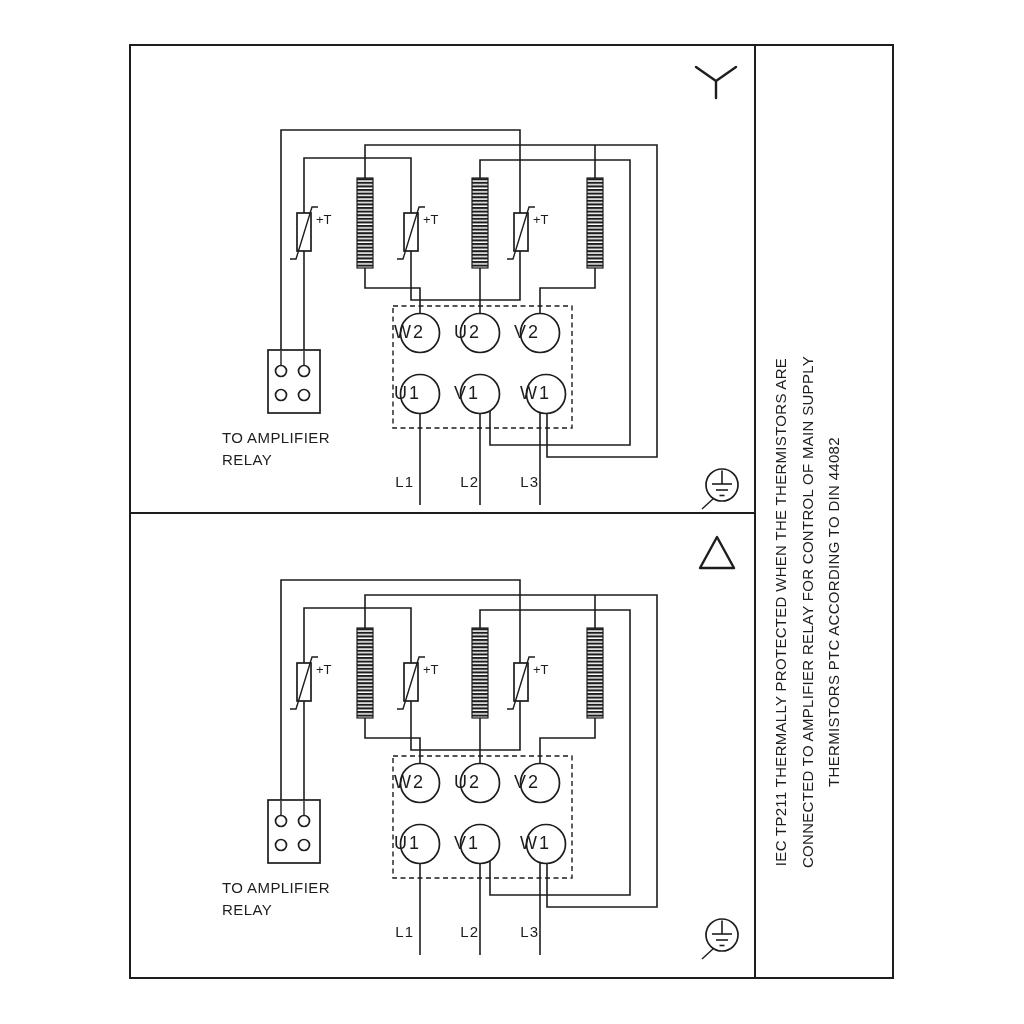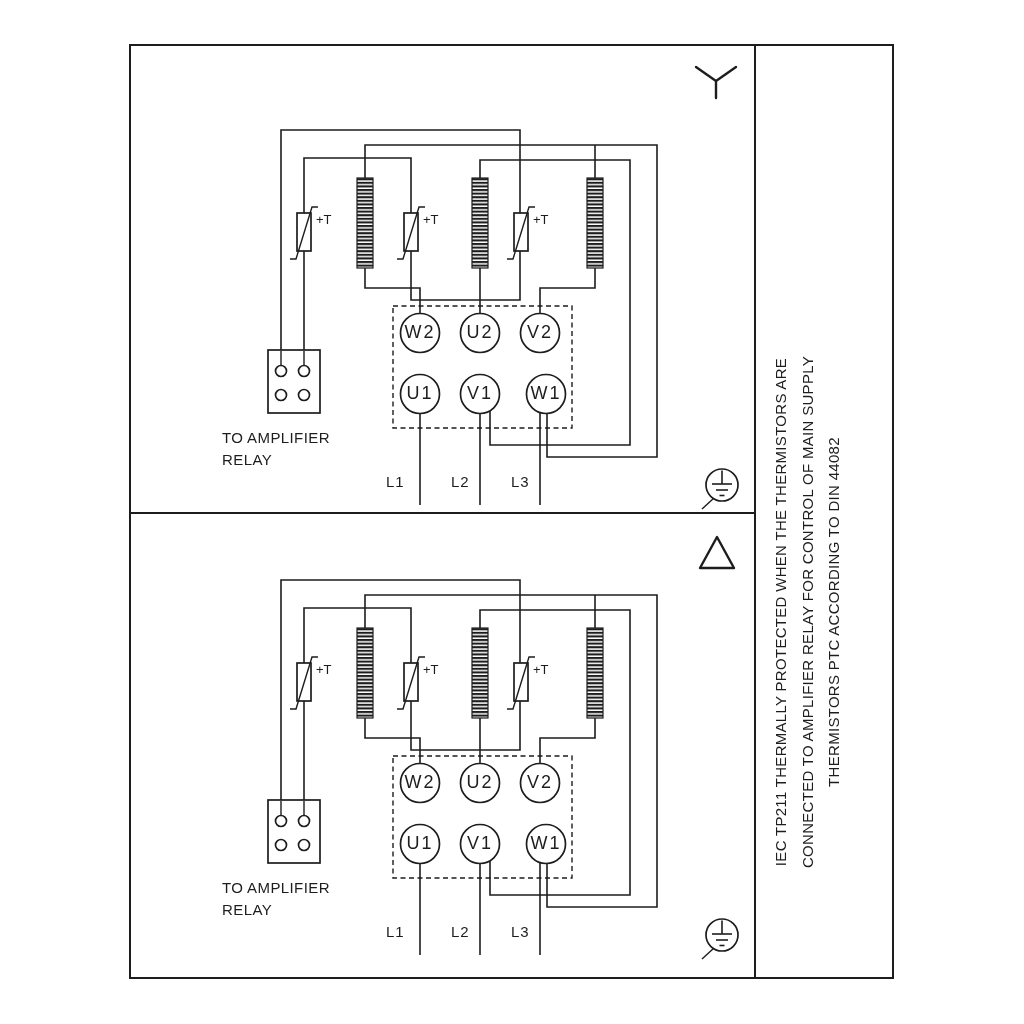--- a/index.html
+++ b/index.html
@@ -6,24 +6,24 @@
   #root{position:relative;width:1024px;height:1024px;background:#fff;
         font-family:"Liberation Sans",sans-serif;color:#1d1d1d;overflow:hidden;}
   #diagram-svg{position:absolute;left:0;top:0;}
   .wire{stroke:#1d1d1d;stroke-width:1.6;fill:none;}
   .thin{stroke-width:1.4;}
   .shape{stroke:#1d1d1d;stroke-width:1.7;fill:#ffffff;}
   .dashedbox{stroke:#1d1d1d;stroke-width:1.4;fill:none;stroke-dasharray:5 3.5;}
   .frame{stroke:#1d1d1d;stroke-width:2;fill:none;}
   .sym{stroke:#1d1d1d;stroke-width:2.4;fill:none;stroke-linecap:round;stroke-linejoin:round;}
   .lbl{position:absolute;white-space:nowrap;color:#1d1d1d;}
-  .term{width:52px;text-align:center;font-size:18px;letter-spacing:2px;}
+  .term{width:52px;font-size:18px;letter-spacing:2px;}
   .tlabel{font-size:13px;}
   .relaycap{font-size:15px;letter-spacing:0.4px;}
-  .supply{width:28px;text-align:left;font-size:15px;letter-spacing:1px;}
+  .supply{width:28px;text-align:right;font-size:15px;letter-spacing:1px;}
   .side-note{position:absolute;left:458px;top:572px;width:700px;height:80px;
              transform:rotate(-90deg);text-align:center;font-size:15px;
              line-height:26.5px;letter-spacing:0.3px;color:#1d1d1d;}
 </style>
 </head>
 <body>
 
 <div id="root">
 
   <svg id="diagram-svg" width="1024" height="1024" viewBox="0 0 1024 1024">

